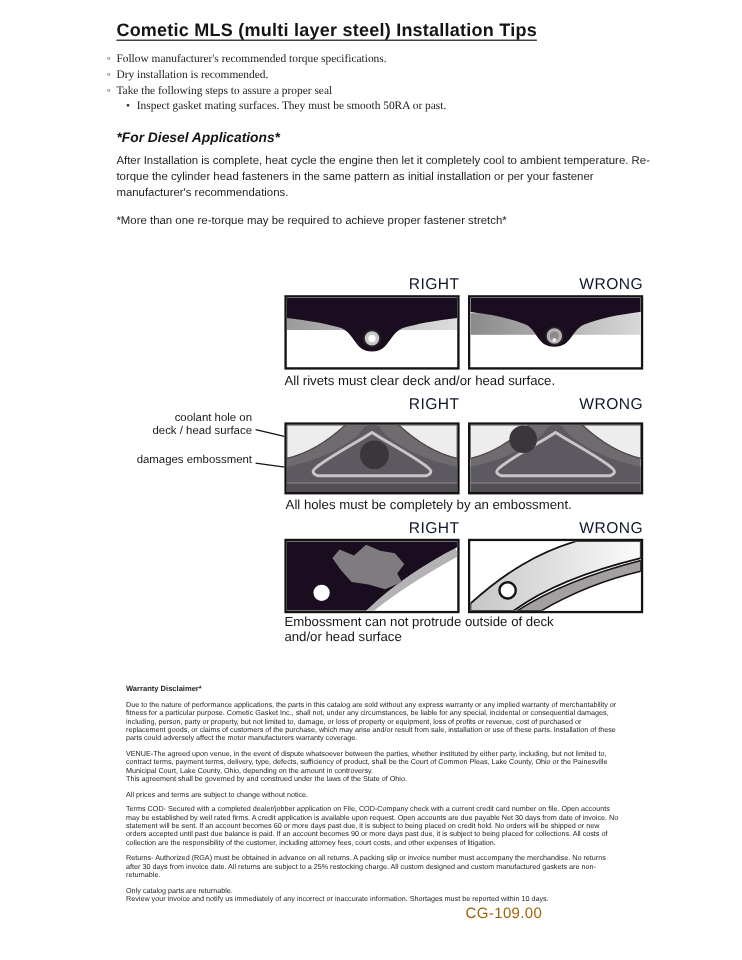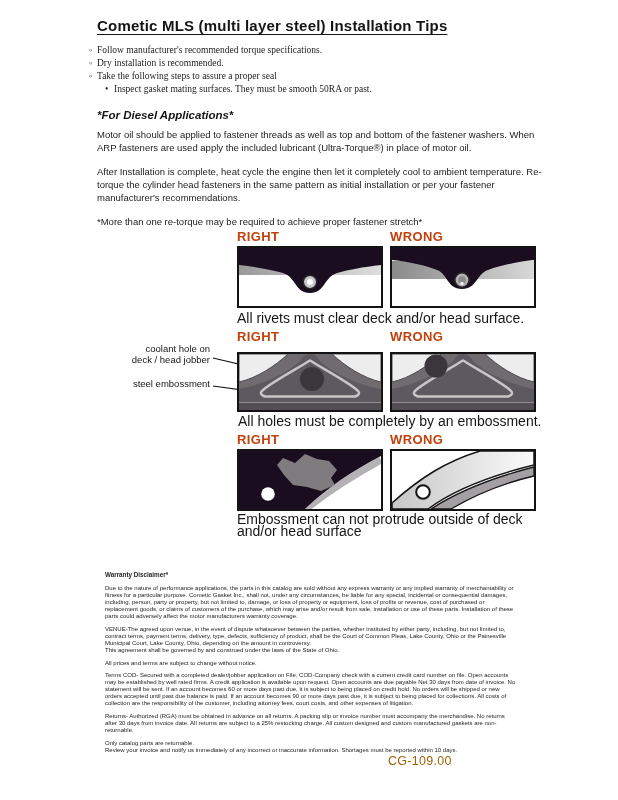--- a/index.html
+++ b/index.html
@@ -15,23 +15,23 @@
   .intro{position:absolute;left:97px;top:17px;width:452px;}
   .title{font-size:15px;font-weight:bold;margin:0 0 10px 0;text-decoration:underline;text-underline-offset:3px;letter-spacing:.2px;color:#141414;}
   .tips{list-style:none;margin:0 0 0 -8px;padding:0;font-size:9.5px;line-height:13px;font-family:Liberation Serif, serif;}
   .tips .m{display:inline-block;width:8px;color:#222;}
   .subtips{list-style:none;margin:0 0 0 16px;padding:0;}
   .subtips .m{width:9px;}
   .diesel-h{font-size:11.5px;font-weight:bold;margin:13px 0 7px 0;color:#141414;font-style:italic;}
   .intro p{font-size:9.5px;line-height:13px;margin:0 0 11px 0;width:450px;}
 
   
-  .flabel{position:absolute;width:146px;text-align:left;font-size:13px;letter-spacing:.4px;color:#c2410c;font-weight:bold;}
+  .flabel{position:absolute;width:146px;text-align:right;font-size:13px;letter-spacing:.4px;color:#0f172a;}
   .fbox{position:absolute;border:2px solid var(--c-ink);background:#fff;display:block;}
-  .fcaption{position:absolute;font-size:14px;line-height:12px;white-space:pre-line;color:#161616;}
+  .fcaption{position:absolute;font-size:11px;line-height:12px;white-space:pre-line;color:#161616;}
   .ann{position:absolute;width:114px;text-align:right;font-size:9.5px;line-height:11px;white-space:pre-line;color:#161616;}
   .leader{position:absolute;left:95px;top:340px;}
   .c-dark{fill:var(--c-dark);} .c-steel{fill:var(--c-steel);} .c-steel_dark{fill:var(--c-steel_dark);}
   .c-steel_band{fill:var(--c-steel_band);} .c-bore{fill:var(--c-bore);} .c-blob{fill:var(--c-blob);}
   .c-gray_band{fill:var(--c-gray_band);} .c-coolant_hole{fill:var(--c-coolant_hole);}
   .emboss{stroke:var(--c-emboss_line);}
 
   
   .disclaimer{position:absolute;left:105px;top:572px;width:412px;font-size:6px;line-height:6.9px;color:#242424;}
   .disclaimer p{margin:0 0 6px 0;white-space:pre-line;}
@@ -49,21 +49,20 @@
     <ul class="tips">
       <li><span class="m">◦</span><span>Follow manufacturer's recommended torque specifications.</span></li>
       <li><span class="m">◦</span><span>Dry installation is recommended.</span></li>
       <li><span class="m">◦</span><span>Take the following steps to assure a proper seal</span>
         <ul class="subtips">
           <li><span class="m">•</span><span>Inspect gasket mating surfaces.  They must be smooth 50RA or past.</span></li>
         </ul>
       </li>
     </ul>
     <h2 class="diesel-h">*For Diesel Applications*</h2>
-    <p>Motor oil should be applied to fastener threads as well as top and bottom of the fastener washers. When ARP fasteners are used apply the included lubricant (Ultra-Torque®) in place of motor oil.</p>
     <p>After Installation is complete, heat cycle the engine then let it completely cool to ambient temperature. Re-torque the cylinder head fasteners in the same pattern as initial installation or per your fastener manufacturer's recommendations.</p>
     <p>*More than one re-torque may be required to achieve proper fastener stretch*</p>
   </div>
 
   <div class="flabel" style="left:237px;top:229px">RIGHT</div>
   <div class="flabel" style="left:390px;top:229px">WRONG</div>
 
   <svg class="fbox" style="left:237px;top:246px" width="142" height="58" viewBox="0 0 142 58">
     <defs>
         <linearGradient id="g1r" x1="0" y1="0" x2="1" y2="0">
@@ -92,22 +91,22 @@
     <circle cx="70" cy="32" r="3.8" fill="#8b898b"></circle>
     <circle cx="70" cy="35.4" r="1.7" fill="#f0f0f0"></circle>
   </svg>
 
   <div class="fcaption" style="left:237px;top:312px">All rivets must clear deck and/or head surface.</div>
 
   <div class="flabel" style="left:237px;top:329px">RIGHT</div>
   <div class="flabel" style="left:390px;top:329px">WRONG</div>
 
   <div class="ann" style="left:96px;top:343px">coolant hole on
-deck / head jobber</div>
-  <div class="ann" style="left:96px;top:378px">steel embossment</div>
+deck / head surface</div>
+  <div class="ann" style="left:96px;top:378px">damages embossment</div>
 
   <svg class="leader" width="225" height="60" viewBox="0 0 225 60">
     <line x1="118" y1="18" x2="203" y2="38" stroke="#141414" stroke-width="1.1"></line>
     <line x1="118" y1="46" x2="162" y2="52" stroke="#141414" stroke-width="1.1"></line>
   </svg>
 
   <svg class="fbox" style="left:237px;top:352px" width="142" height="56" viewBox="0 0 142 56">
     <rect x="0" y="0" width="142" height="56" class="c-steel"></rect>
     <path class="c-bore" d="M0,0 H49 C36,12 18,24 0,28 Z" stroke="#4c484c" stroke-width="1"></path>
     <path class="c-bore" d="M93,0 H142 V28 C124,24 106,12 93,0 Z" stroke="#4c484c" stroke-width="1"></path>

